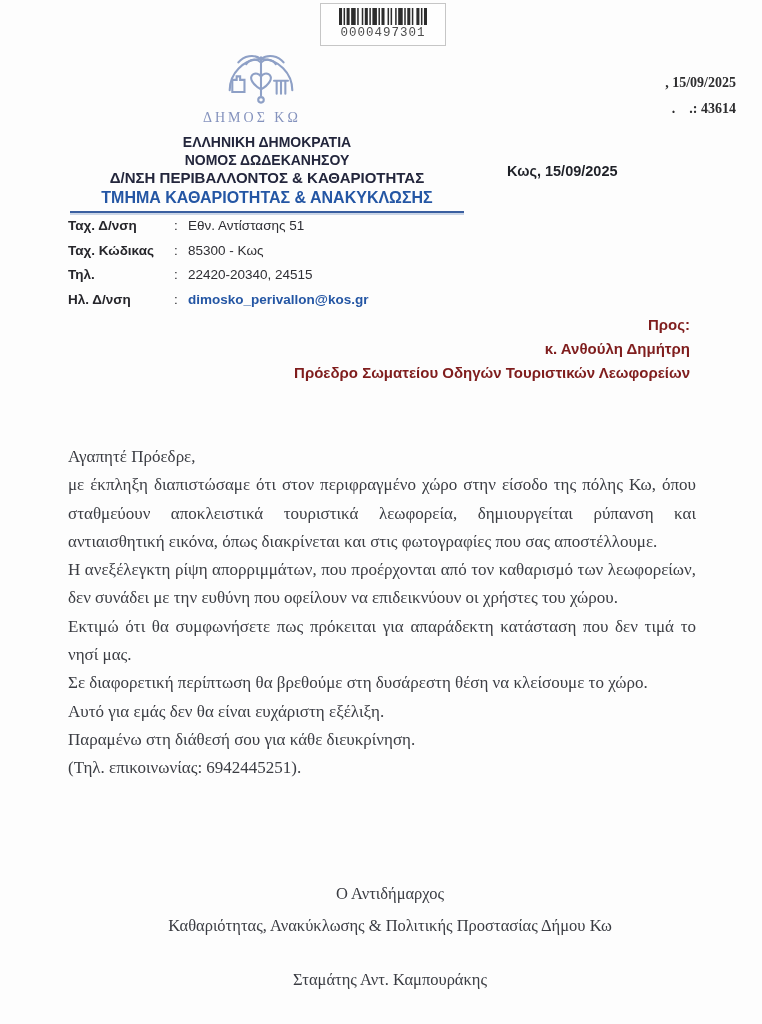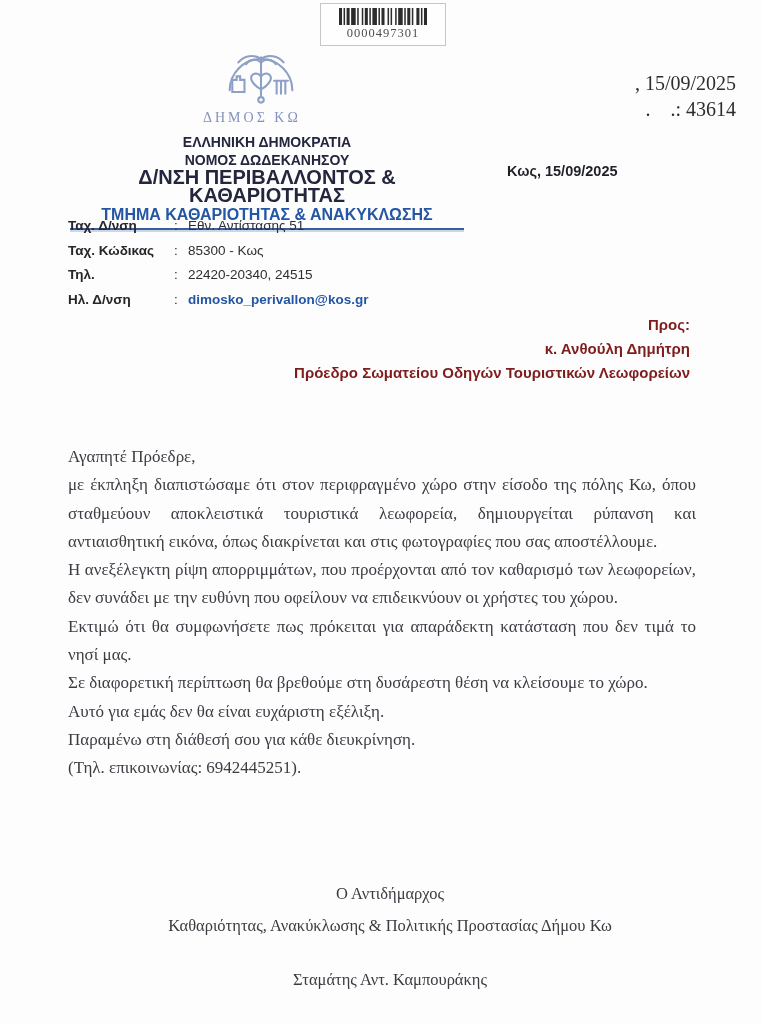--- a/index.html
+++ b/index.html
@@ -13,40 +13,40 @@
   .barcode-box {
     position:absolute; left:320px; top:3px; width:126px; height:43px;
     border:1px solid #c6c6c6; display:flex; flex-direction:column;
     align-items:center; justify-content:flex-start; padding-top:4px;
     background:#fefefe;
   }
   .barcode-bars { width:88px; height:17px; }
   .barcode-bars rect { fill:#2c2c2c; }
   .barcode-number {
     font-size:12.5px; color:#4d4d4d; letter-spacing:1px; margin-top:1px;
-    font-family:Liberation Serif, serif;
+    font-family:Liberation Mono, monospace;
   }
   
   .logo-block { position:absolute; left:203px; top:50px; width:116px; text-align:left; }
   .logo-emblem { display:block; margin:0 auto; }
   .logo-text {
     margin-top:2px; font-family:"Liberation Serif","DejaVu Serif",serif;
     font-size:14px; letter-spacing:3px; color:#8492bd; font-weight:500;
   }
   
   .ref-block {
     position:absolute; right:26px; top:70px; text-align:right;
     font-family:"Liberation Serif","DejaVu Serif",serif;
-    font-size:20px; line-height:26px; color:#2d2d2f;
+    font-size:14px; line-height:26px; color:#2d2d2f;font-weight:bold;
   }
   .ref-line { white-space:pre; }
   
   .header-block { position:absolute; left:70px; top:134px; width:394px; text-align:center; }
   .hdr-line { font-weight:bold; color:#23263c; font-size:14px; line-height:17.5px; }
-  .hdr-line-3 { font-size:20px; }
+  .hdr-line-3 { font-size:15px; }
   .hdr-line-4 { color:#2456a4; font-size:16px; line-height:20px; margin-top:1px; }
   .hdr-rule { margin-top:3px; height:2px; background:#3a5fa0; box-shadow:0 2px 0 rgba(110,140,190,.35); }
   .place-date {
     position:absolute; left:490px; top:163px; font-weight:bold;
     font-size:14.5px; color:#1f2128;margin-left:17px;
   }
   
   .contact-block { position:absolute; left:68px; top:214px; font-size:13.5px; line-height:24.5px; }
   .contact-row { white-space:nowrap; }
   .contact-label { display:inline-block; width:106px; font-weight:bold; color:#26262b; }

